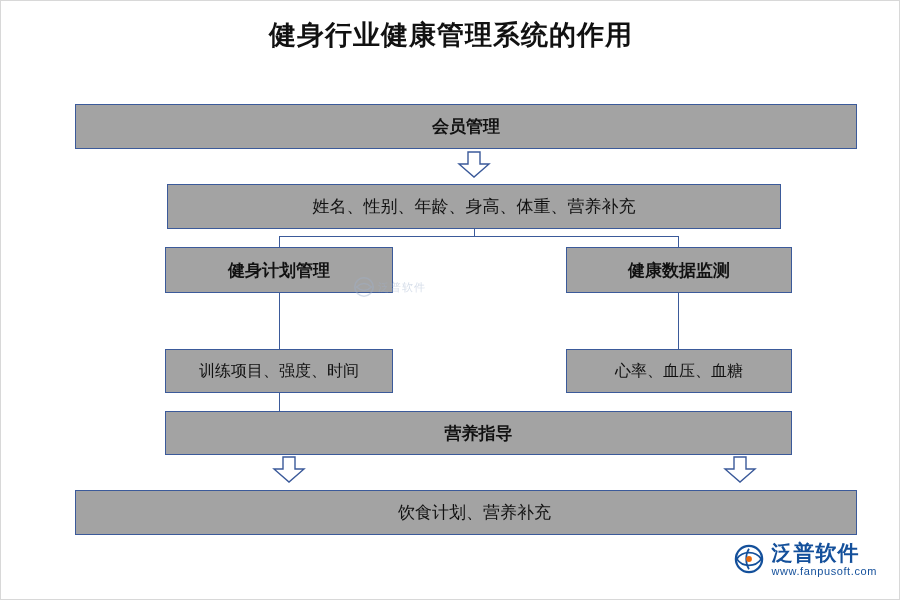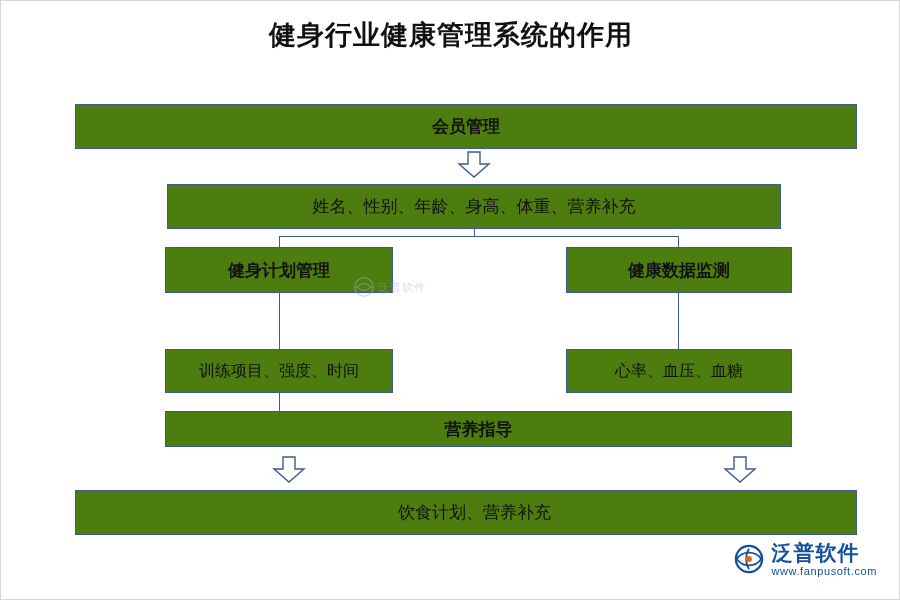--- a/index.html
+++ b/index.html
@@ -29,37 +29,37 @@
     text-align: center;
     font-size: 27px;
     font-weight: bold;
     letter-spacing: 1px;
     color: #111111;
   }
   .box {
     position: absolute;
     box-sizing: border-box;
     border: 1.4px solid #3b5a9a;
-    background: #4d7c0f;
+    background: #a3a3a3;
     display: flex;
     align-items: center;
     justify-content: center;
     text-align: center;
     color: #111111;
   }
   .box.bold {
     font-weight: bold;
   }
   .b-member      { left: 74px;  top: 103px; width: 782px; height: 45px; font-size: 17px; }
   .b-fields      { left: 166px; top: 183px; width: 614px; height: 45px; font-size: 17px; }
   .b-plan        { left: 164px; top: 246px; width: 228px; height: 46px; font-size: 17px; }
   .b-health      { left: 565px; top: 246px; width: 226px; height: 46px; font-size: 17px; }
   .b-train       { left: 164px; top: 348px; width: 228px; height: 44px; font-size: 16px; }
   .b-vitals      { left: 565px; top: 348px; width: 226px; height: 44px; font-size: 16px; }
-  .b-nutrition   { left: 164px; top: 410px; width: 627px; height: 36px; font-size: 17px; }
+  .b-nutrition   { left: 164px; top: 410px; width: 627px; height: 44px; font-size: 17px; }
   .b-diet        { left: 74px;  top: 489px; width: 782px; height: 45px; font-size: 17px; padding-left: 17px; }
 
   .vline {
     position: absolute;
     width: 1.4px;
     background: #3b5a9a;
   }
   .hline {
     position: absolute;
     height: 1.4px;

